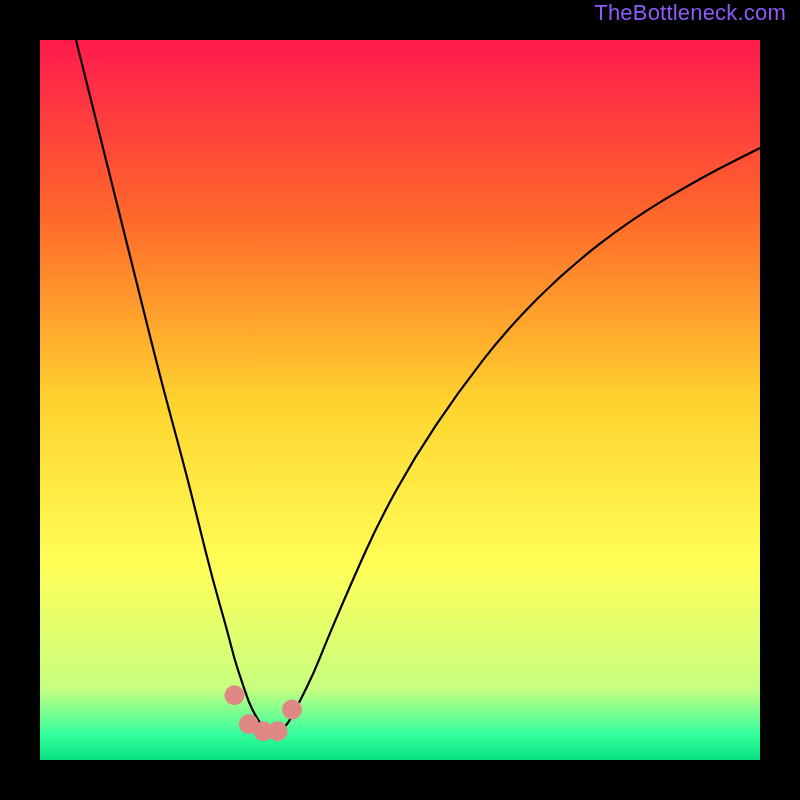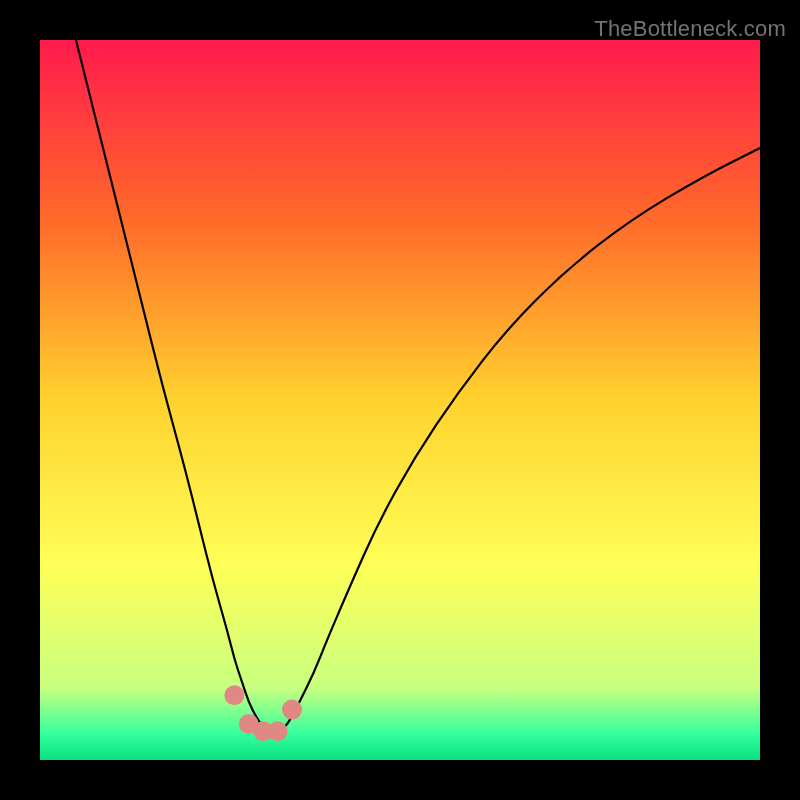--- a/index.html
+++ b/index.html
@@ -12,23 +12,23 @@
     font-family: Arial, Helvetica, sans-serif;
   }
   .frame {
     position: relative;
     width: 800px;
     height: 800px;
     background: #000;
   }
   .watermark {
     position: absolute;
-    top: 16px;
+    top: 0;
     right: 14px;
-    color: #737373;
+    color: #8b5cf6;
     font-size: 22px;
     font-weight: 500;
     letter-spacing: 0.2px;
     z-index: 10;
   }
   .plot {
     position: absolute;
     left: 40px;
     top: 40px;
     width: 720px;

